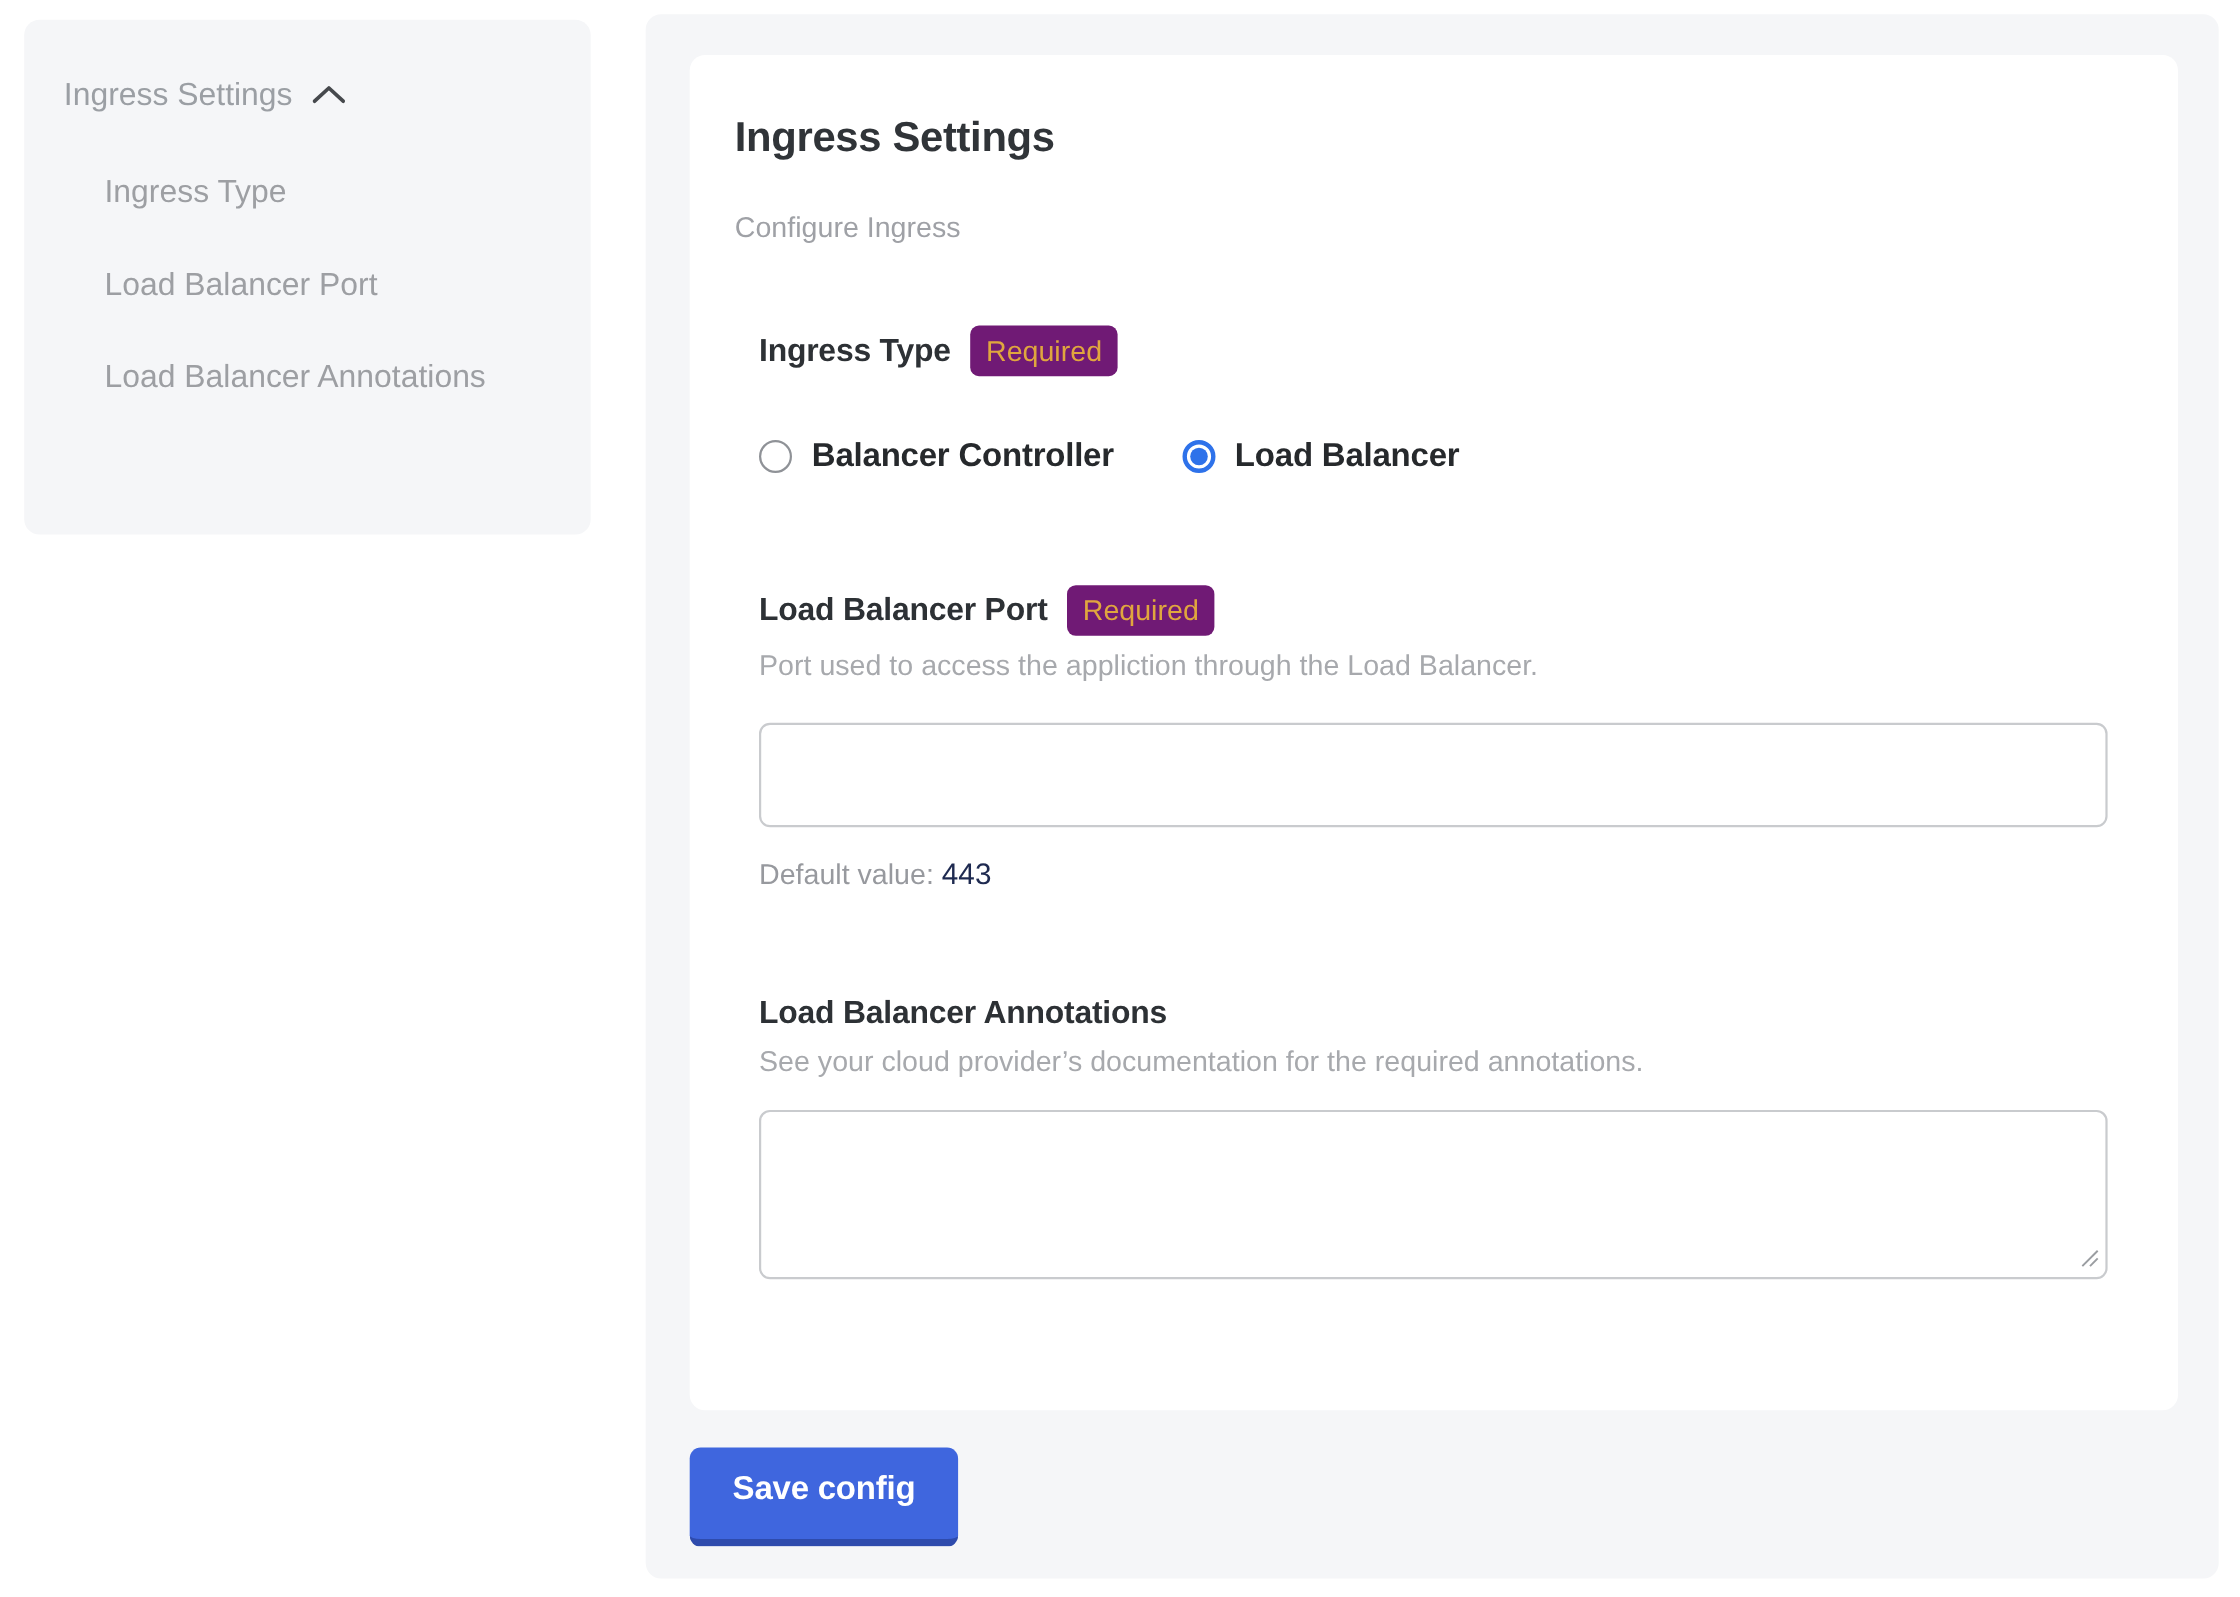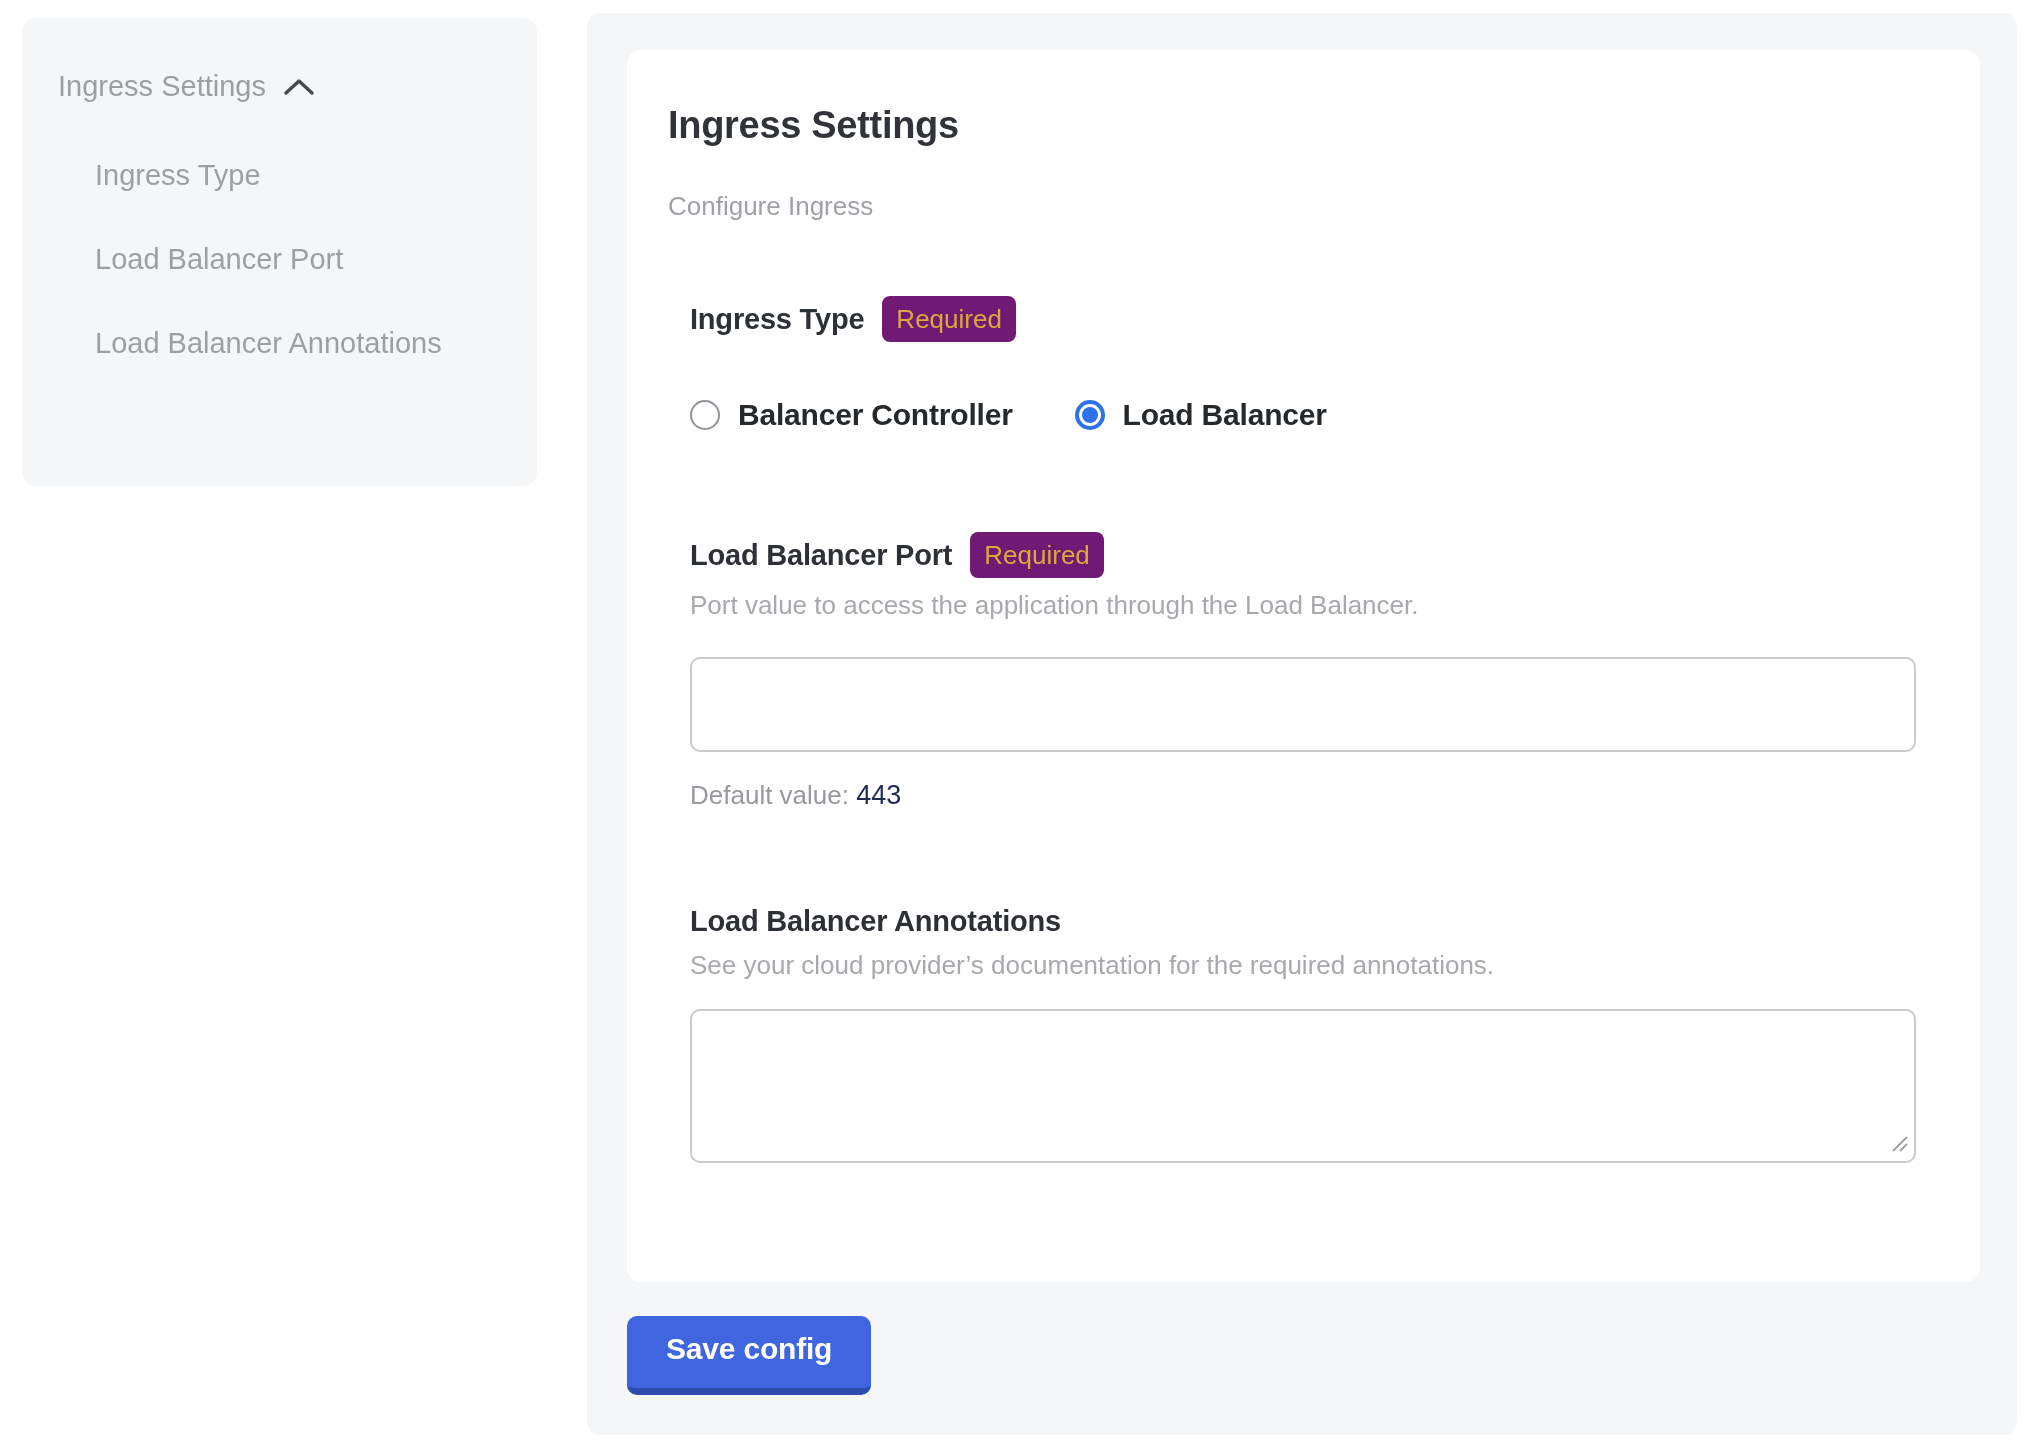--- a/index.html
+++ b/index.html
@@ -147,21 +147,21 @@
     position:absolute;
     right:5px; bottom:8px;
     width:22px; height:22px;
     cursor:nwse-resize;
   }
 
   
   .save-button {
     position:absolute;
     left:40px; top:1303px;
-    height:79px;
+    height:90px;
     padding:0 39px 7px 39px;
     background:#3f66de;
     border:none;
     border-bottom:7px solid #2e4bad;
     border-radius:10px;
     color:#ffffff;
     font-size:30px;
     font-weight:bold;
     font-family:inherit;
     letter-spacing:-0.2px;
@@ -209,21 +209,21 @@
           <span class="radio-label">Load Balancer</span>
         </div>
       </div>
     </div>
 
     <div class="section section-port">
       <div class="label-row">
         <span class="field-label">Load Balancer Port</span>
         <span class="badge">Required</span>
       </div>
-      <p class="field-desc">Port value to access the application through the Load Balancer.</p>
+      <p class="field-desc">Port used to access the appliction through the Load Balancer.</p>
       <input class="text-input" type="text" value="" style="">
       <p class="default-row"><span>Default value:</span>
         <span class="default-value">443</span></p>
     </div>
 
     <div class="section section-annotations">
       <div class="label-row">
         <span class="field-label">Load Balancer Annotations</span>
       </div>
       <p class="field-desc">See your cloud provider’s documentation for the required annotations.</p>

